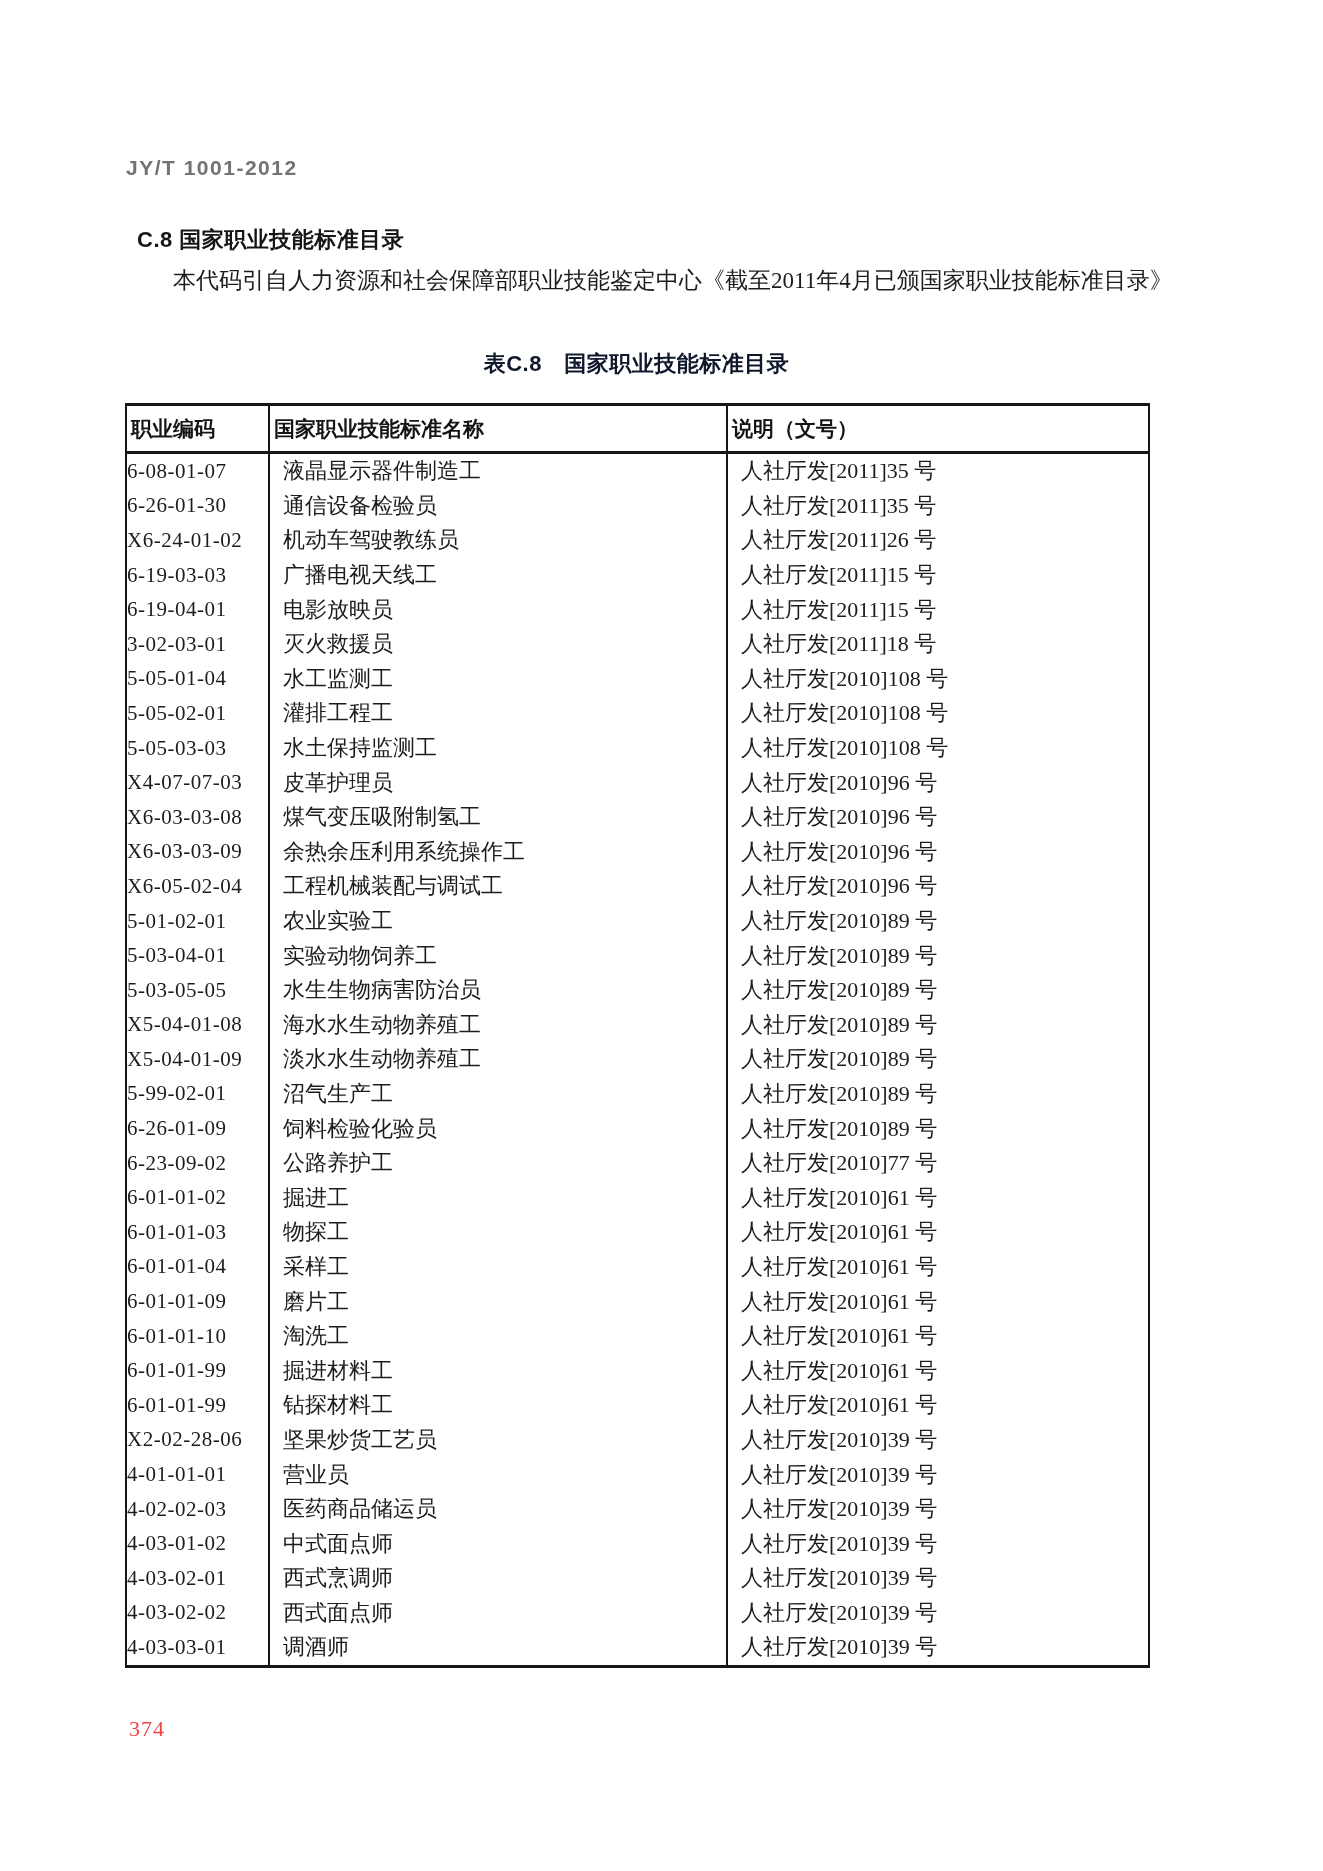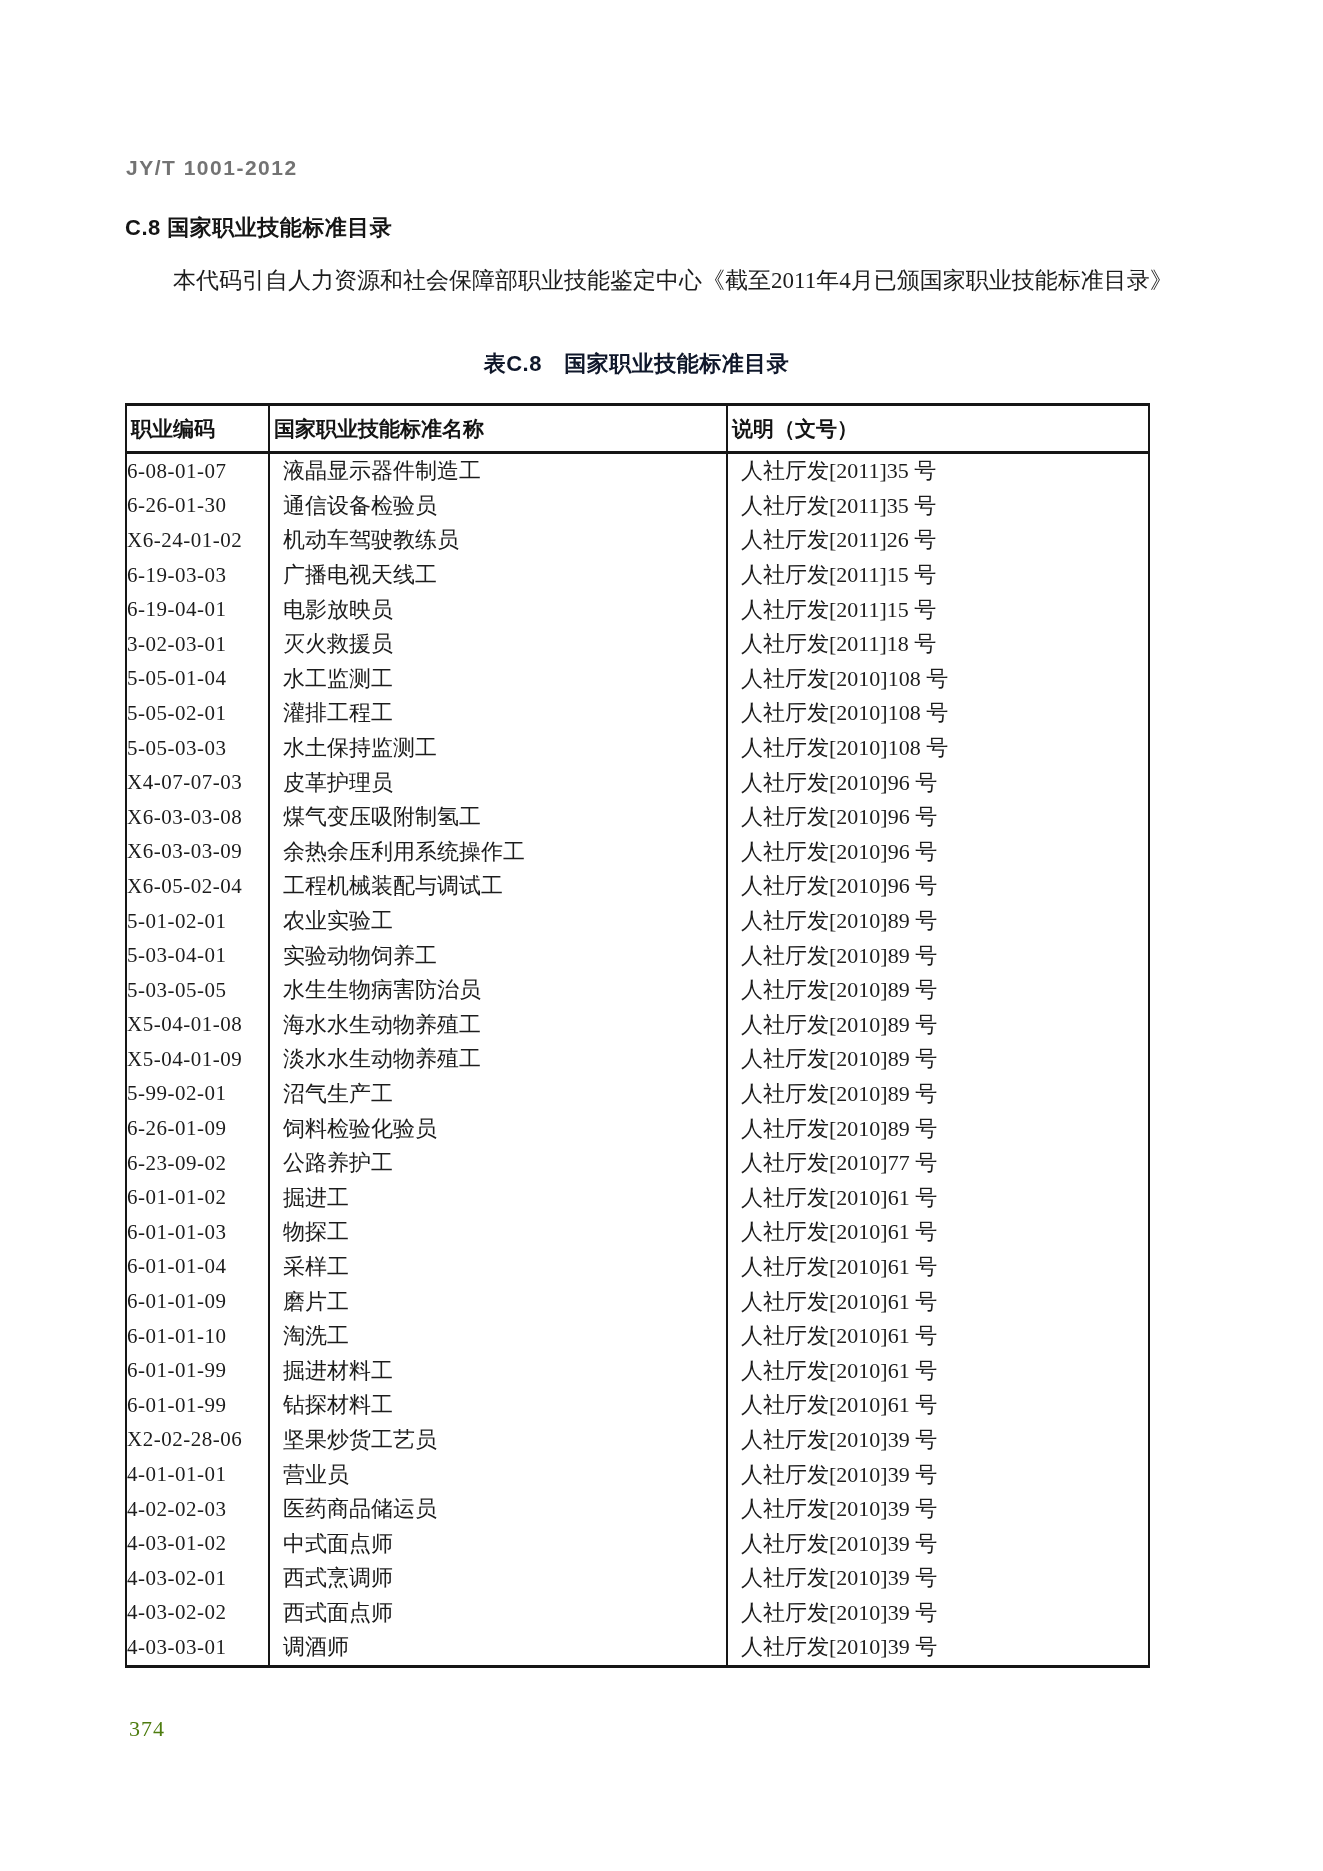--- a/index.html
+++ b/index.html
@@ -14,21 +14,21 @@
   .doc-code {
     position: absolute; left: 126px; top: 156px;
     font-family: "Liberation Sans", "DejaVu Sans", sans-serif;
     font-size: 21px; font-weight: 600; letter-spacing: 1.5px;
     color: #737373;
   }
   .section-heading {
     position: absolute; left: 125px; top: 213px;
     font-family: "Liberation Sans", "DejaVu Sans", sans-serif;
     font-size: 22px; font-weight: 700; letter-spacing: 0.5px;
-    margin: 0; color: #151515;
+    margin: 12px; color: #151515;
   }
   .intro {
     position: absolute; left: 126px; top: 264px; width: 1070px;
     font-size: 23px; line-height: 34px; color: #1c1c1c;
   }
   .intro .line { display: block; white-space: nowrap; }
   .intro .line.indent { text-indent: 47px; }
   .intro .line.hang { margin-left: -20px; }
   .table-caption {
     position: absolute; left: 125px; top: 349px; width: 1023px;
@@ -62,21 +62,21 @@
     border-left: 2px solid #161616;
   }
   table.standards td:first-child {
     text-align: left; font-size: 21px; letter-spacing: 0.5px;
   }
   table.standards td:nth-child(2), table.standards td:nth-child(3) {
     padding-left: 13px;
   }
   .page-number {
     position: absolute; left: 129px; top: 1716px;
-    font-size: 22px; color: #4d7c0f; letter-spacing: 1px;
+    font-size: 22px; color: #ef4444; letter-spacing: 1px;
   }
 </style>
 </head>
 <body>
 
 <div class="doc-code">JY/T 1001-2012</div>
 
 <h2 class="section-heading">C.8 国家职业技能标准目录</h2>
 
 <div class="intro">

